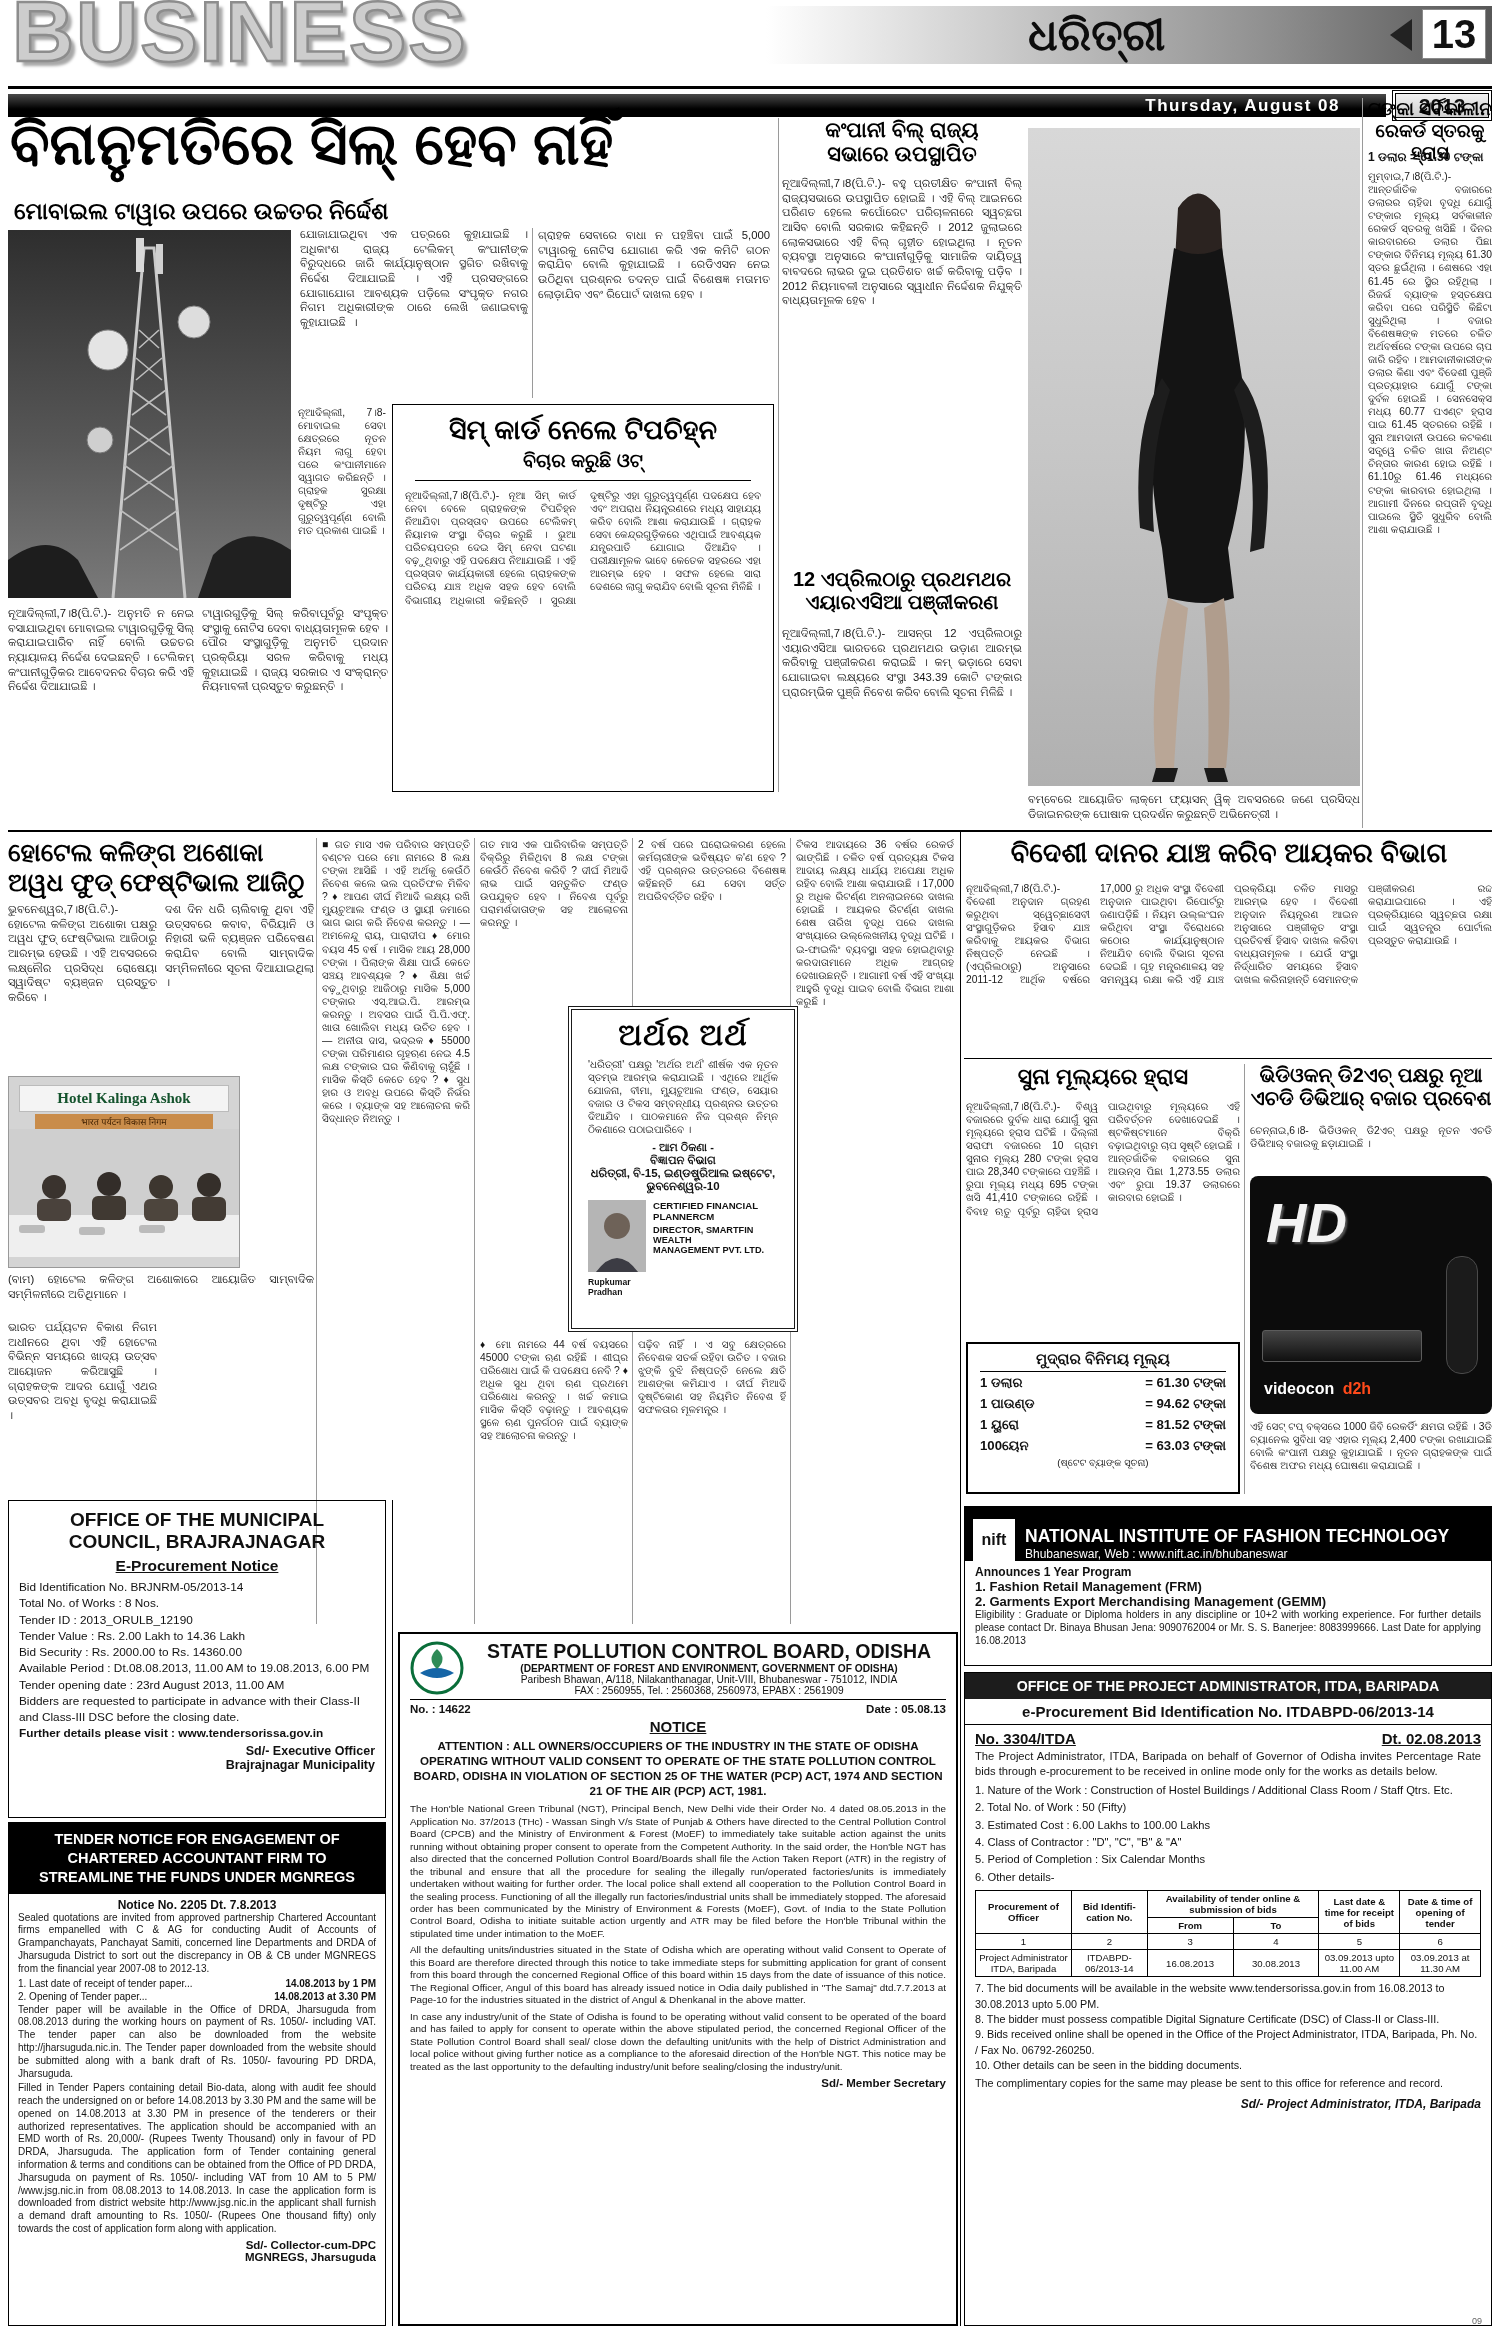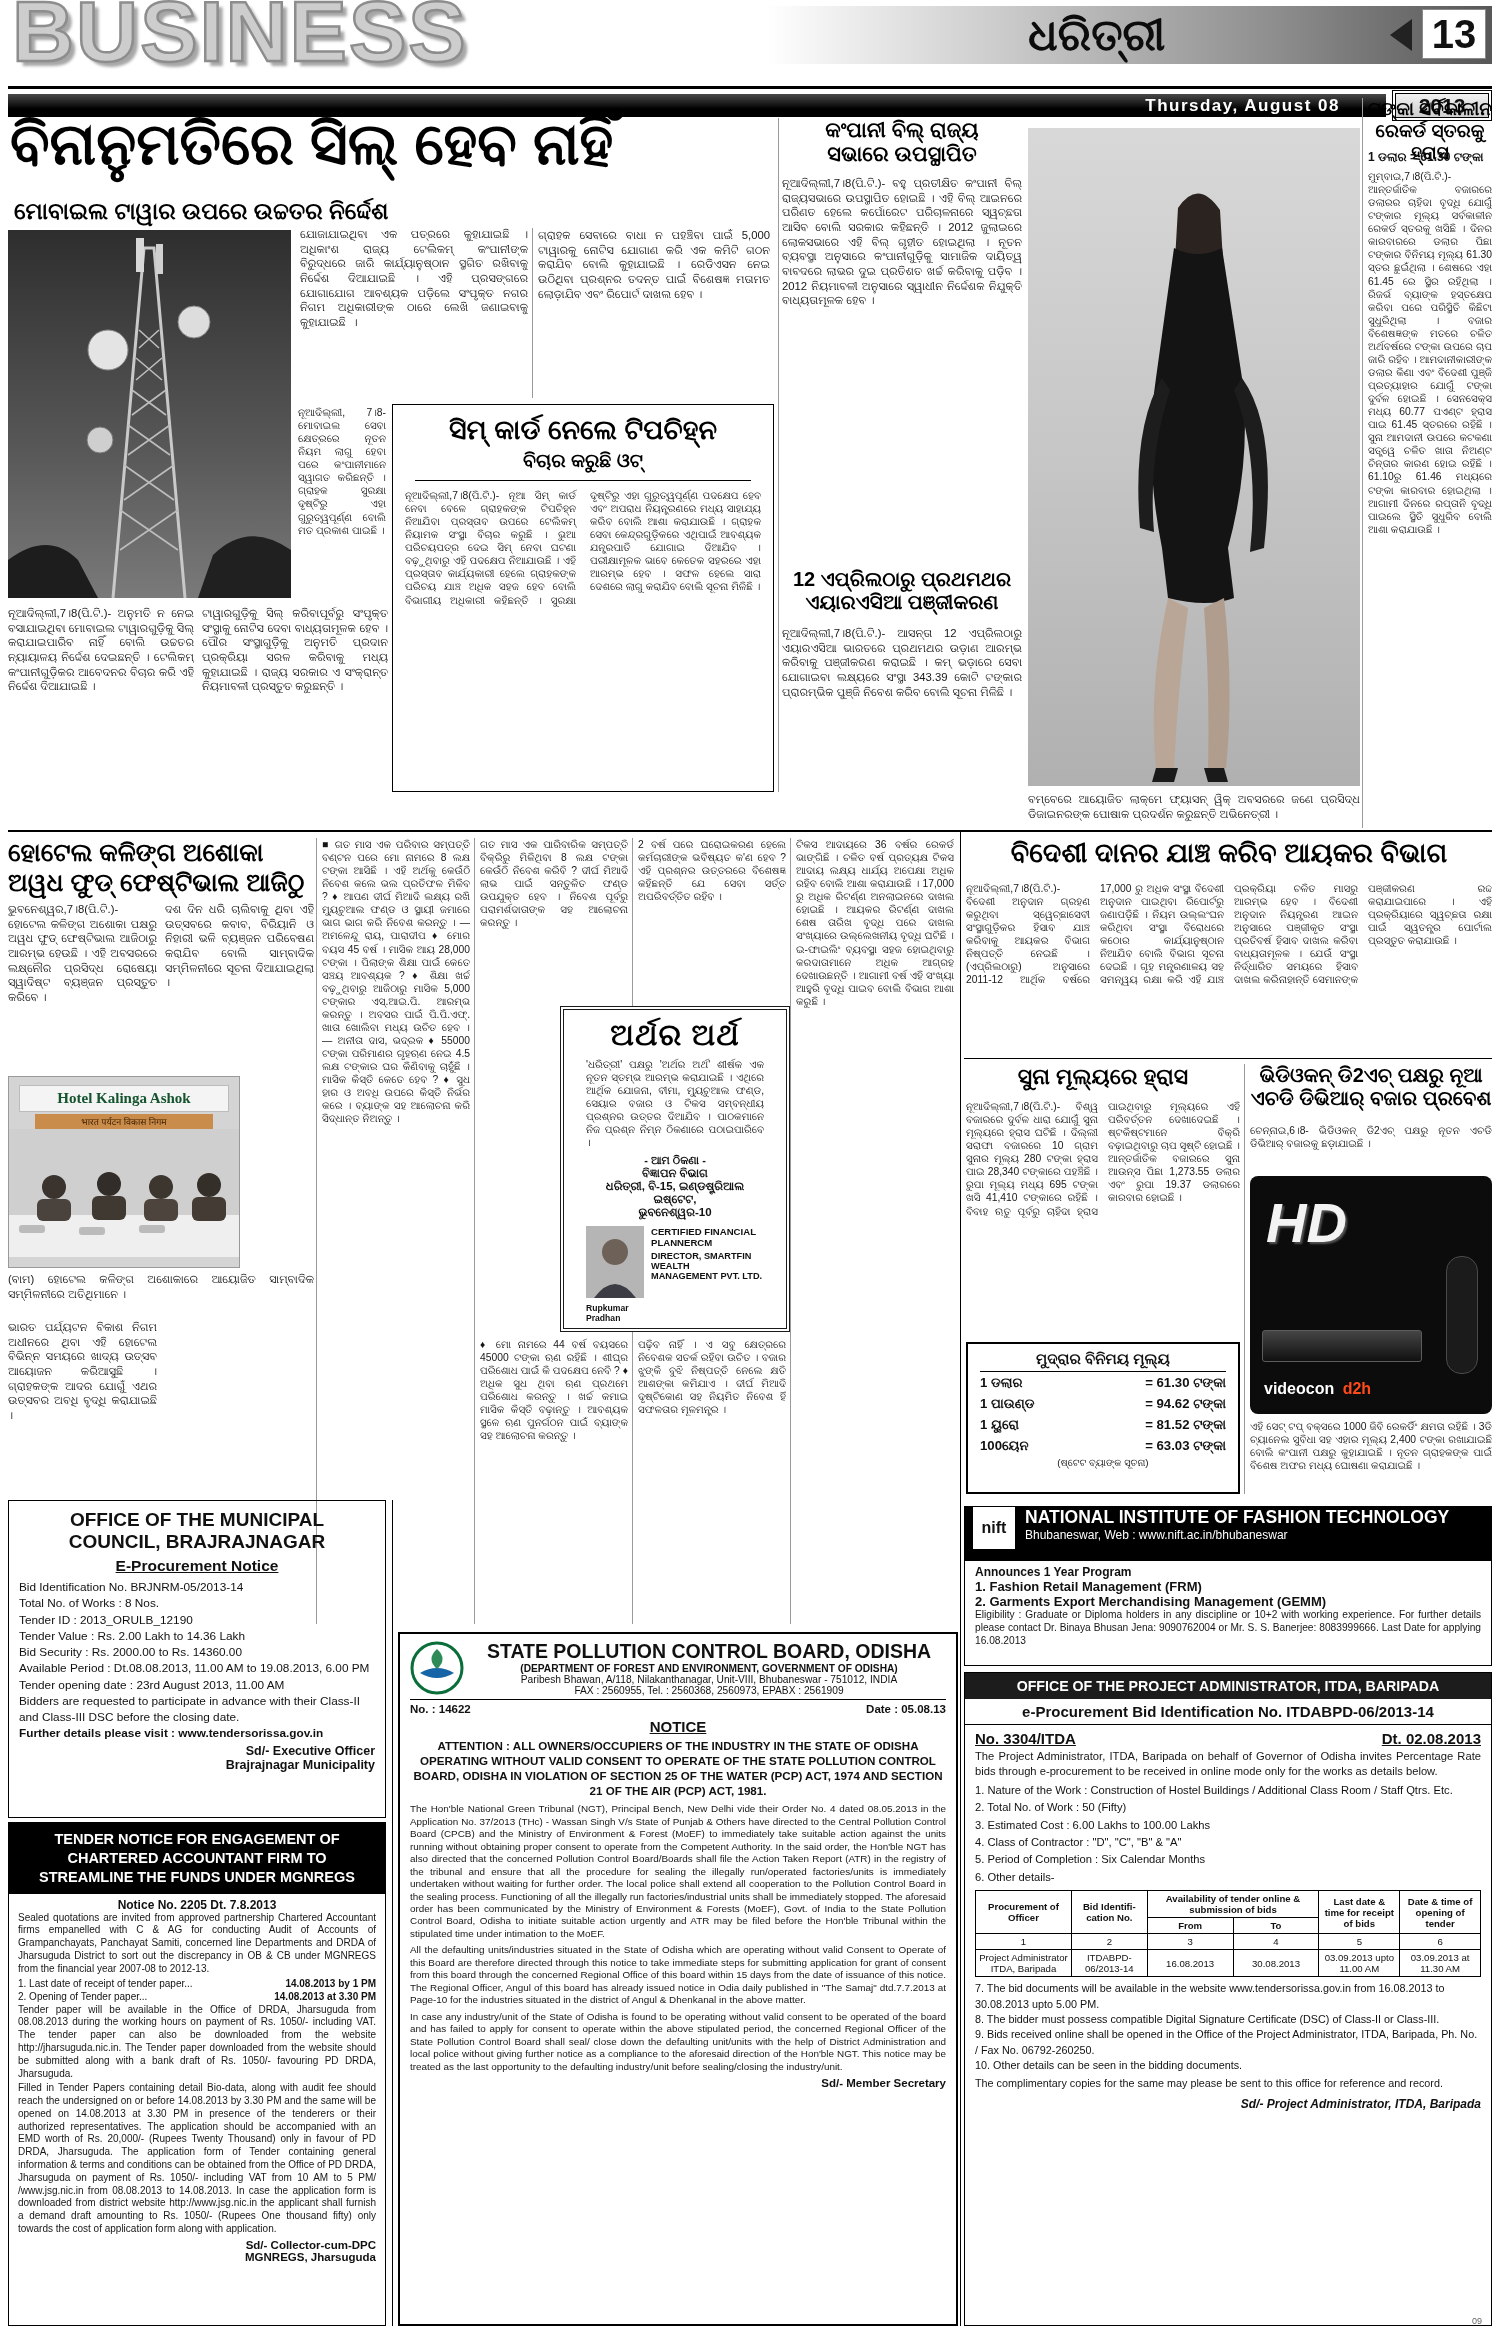--- a/index.html
+++ b/index.html
@@ -24,22 +24,22 @@
   .yearbox{background:linear-gradient(#f6f6f6,#c9c9c9);border:1px solid #000;
       box-shadow:inset 0 0 0 2px #fff,inset 0 0 0 3px #000;display:flex;align-items:center;justify-content:center;
       font-weight:bold;font-size:21px;}
   .boxed{border:1px solid #000;}
   .muni-line{font-size:11.8px;line-height:1.38;}
   .mg-head{background:#000;color:#fff;font-weight:bold;font-size:14.5px;text-align:center;line-height:1.3;padding:7px 4px;}
   .itda-table{width:100%;border-collapse:collapse;font-size:9.6px;line-height:1.15;}
   .itda-table th,.itda-table td{border:1px solid #000;padding:2px 3px;text-align:center;vertical-align:middle;}
   .flexrow{display:flex;justify-content:space-between;}
   .cur-row{display:flex;justify-content:space-between;font-size:13.2px;font-weight:bold;line-height:1.6;}
-  .artha-box{border:4px double #1a1a1a;background:#fff;padding:8px 22px;}
-  .nift-band{background:#000;color:#fff;display:flex;align-items:flex-start;gap:10px;padding:0 8px;}
+  .artha-box{border:4px double #1a1a1a;background:#fff;padding:8px 16px;margin-left:8px;}
+  .nift-band{background:#000;color:#fff;display:flex;align-items:flex-end;gap:10px;padding:0 8px;}
   .itda-title{background:#1c1c1c;color:#fff;font-weight:bold;font-size:14.2px;text-align:center;padding:5px 12px;}
   .product-panel{background:#0c0c0c;border-radius:8px;}
 </style>
 </head>
 <body>
 
 <div id="page">
 
   <div class="abs masthead-title" style="left:12px;top:-12px;">BUSINESS</div>
   <div class="abs brand-band" style="left:766px;top:6px;width:726px;height:58px;">

